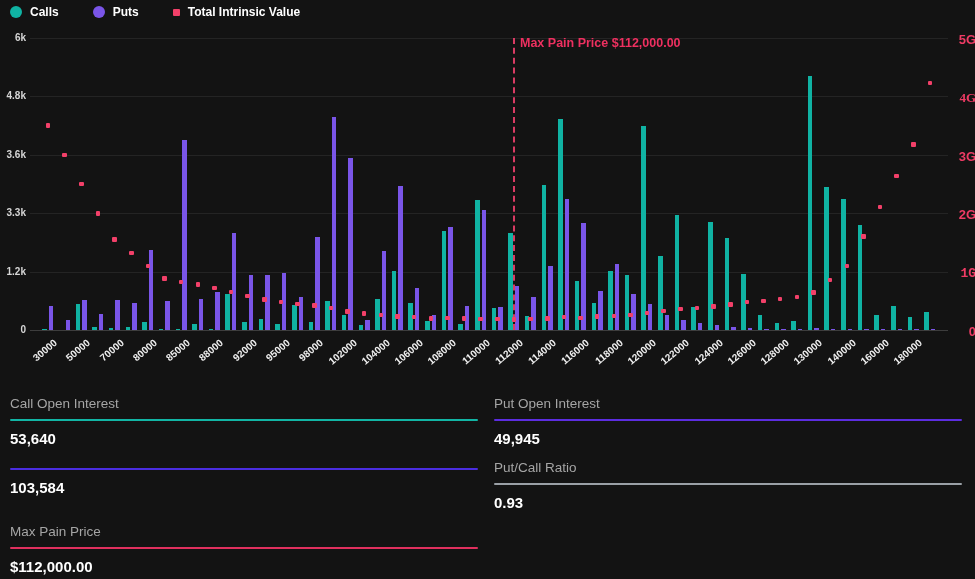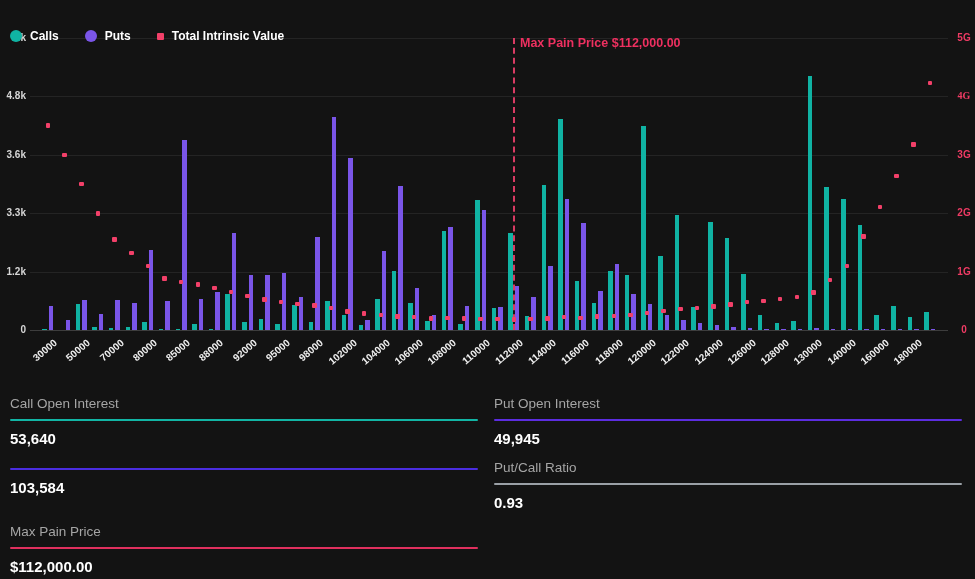--- a/index.html
+++ b/index.html
@@ -1,27 +1,27 @@
 <!DOCTYPE html>
 <html><head>
 <meta charset="utf-8">
 <style>
   html,body{margin:0;padding:0;background:#131313;width:975px;height:579px;overflow:hidden;
     font-family:"Liberation Sans",sans-serif;-webkit-font-smoothing:antialiased;}
   #chart{position:relative;width:975px;height:384px;}
-  #legend{position:absolute;left:10px;top:5px;display:flex;align-items:center;gap:26px;z-index:6;margin-top:24px;}
+  #legend{position:absolute;left:10px;top:5px;display:flex;align-items:center;gap:34px;z-index:6;}
   .legend-item{display:flex;align-items:center;gap:8px;cursor:pointer;}
   .legend-marker{display:inline-block;}
   .legend-marker.circle{width:12px;height:12px;border-radius:50%;}
   .legend-marker.square{width:7px;height:7px;border-radius:1px;}
   .legend-label{color:#ffffff;font-size:12px;font-weight:700;}
   .gridline{position:absolute;height:1px;background:#242424;}
   .axisline{position:absolute;height:1px;background:#3d3d3d;}
   .ytick-left{position:absolute;width:26px;text-align:right;color:#d6d6d6;font-size:10px;font-weight:600;}
-  .ytick-right{position:absolute;width:24px;text-align:center;font-size:10px;font-weight:600;}
+  .ytick-right{position:absolute;width:24px;text-align:right;font-size:13px;font-weight:600;}
   .bar{position:absolute;width:4.5px;z-index:2;}
   .dot{position:absolute;width:4.5px;height:4.5px;border-radius:1px;z-index:3;}
   .xlabel{position:absolute;color:#f0f0f0;font-size:10px;font-weight:600;white-space:nowrap;
     transform:translateX(-100%) rotate(-40deg);transform-origin:100% 0;}
   #maxpain-line{position:absolute;width:0;border-left:2px dashed #d93b63;z-index:1;}
   #maxpain-label{position:absolute;left:520px;top:36px;font-size:12.5px;font-weight:700;color:#ee3060;z-index:6;}
   #stats{display:grid;grid-template-columns:1fr 1fr;column-gap:16px;row-gap:13px;
     padding:12px 13px 0 10px;box-sizing:border-box;width:975px;}
   .stat-label{color:#a5a5a5;font-size:13.5px;}
   .stat-line{height:2px;margin-top:8px;border-radius:1px;background:#555;}
@@ -44,21 +44,21 @@
       <span class="legend-marker square" style="background: rgb(242, 64, 105);"></span>
       <span class="legend-label">Total Intrinsic Value</span>
     </div>
   </div>
   <div id="plot-layer">
       <div class="axisline" style="left: 30px; top: 330px; width: 918px;"></div>
       <div class="ytick-left" style="left: 0px; top: 324px;">0</div>
       <div class="ytick-right" style="left: 952px; top: 324px; color: rgb(238, 59, 100);">0</div>
       <div class="gridline" style="left: 30px; top: 271.6px; width: 918px;"></div>
       <div class="ytick-left" style="left: 0px; top: 265.6px;">1.2k</div>
-      <div class="ytick-right" style="left: 952px; top: 265.6px; color: rgb(238, 59, 100);">1G</div>
+      <div class="ytick-right" style="left: 952px; top: 265.6px; color: rgb(238, 59, 100); font-family: Liberation Mono, monospace;">1G</div>
       <div class="gridline" style="left: 30px; top: 213.2px; width: 918px;"></div>
       <div class="ytick-left" style="left: 0px; top: 207.2px;">3.3k</div>
       <div class="ytick-right" style="left: 952px; top: 207.2px; color: rgb(238, 59, 100);">2G</div>
       <div class="gridline" style="left: 30px; top: 154.8px; width: 918px;"></div>
       <div class="ytick-left" style="left: 0px; top: 148.8px;">3.6k</div>
       <div class="ytick-right" style="left: 952px; top: 148.8px; color: rgb(238, 59, 100);">3G</div>
       <div class="gridline" style="left: 30px; top: 96.4px; width: 918px;"></div>
       <div class="ytick-left" style="left: 0px; top: 90.4px;">4.8k</div>
       <div class="ytick-right" style="left: 952px; top: 90.4px; color: rgb(238, 59, 100); font-family: Liberation Serif, serif;">4G</div>
       <div class="gridline" style="left: 30px; top: 38px; width: 918px;"></div>

